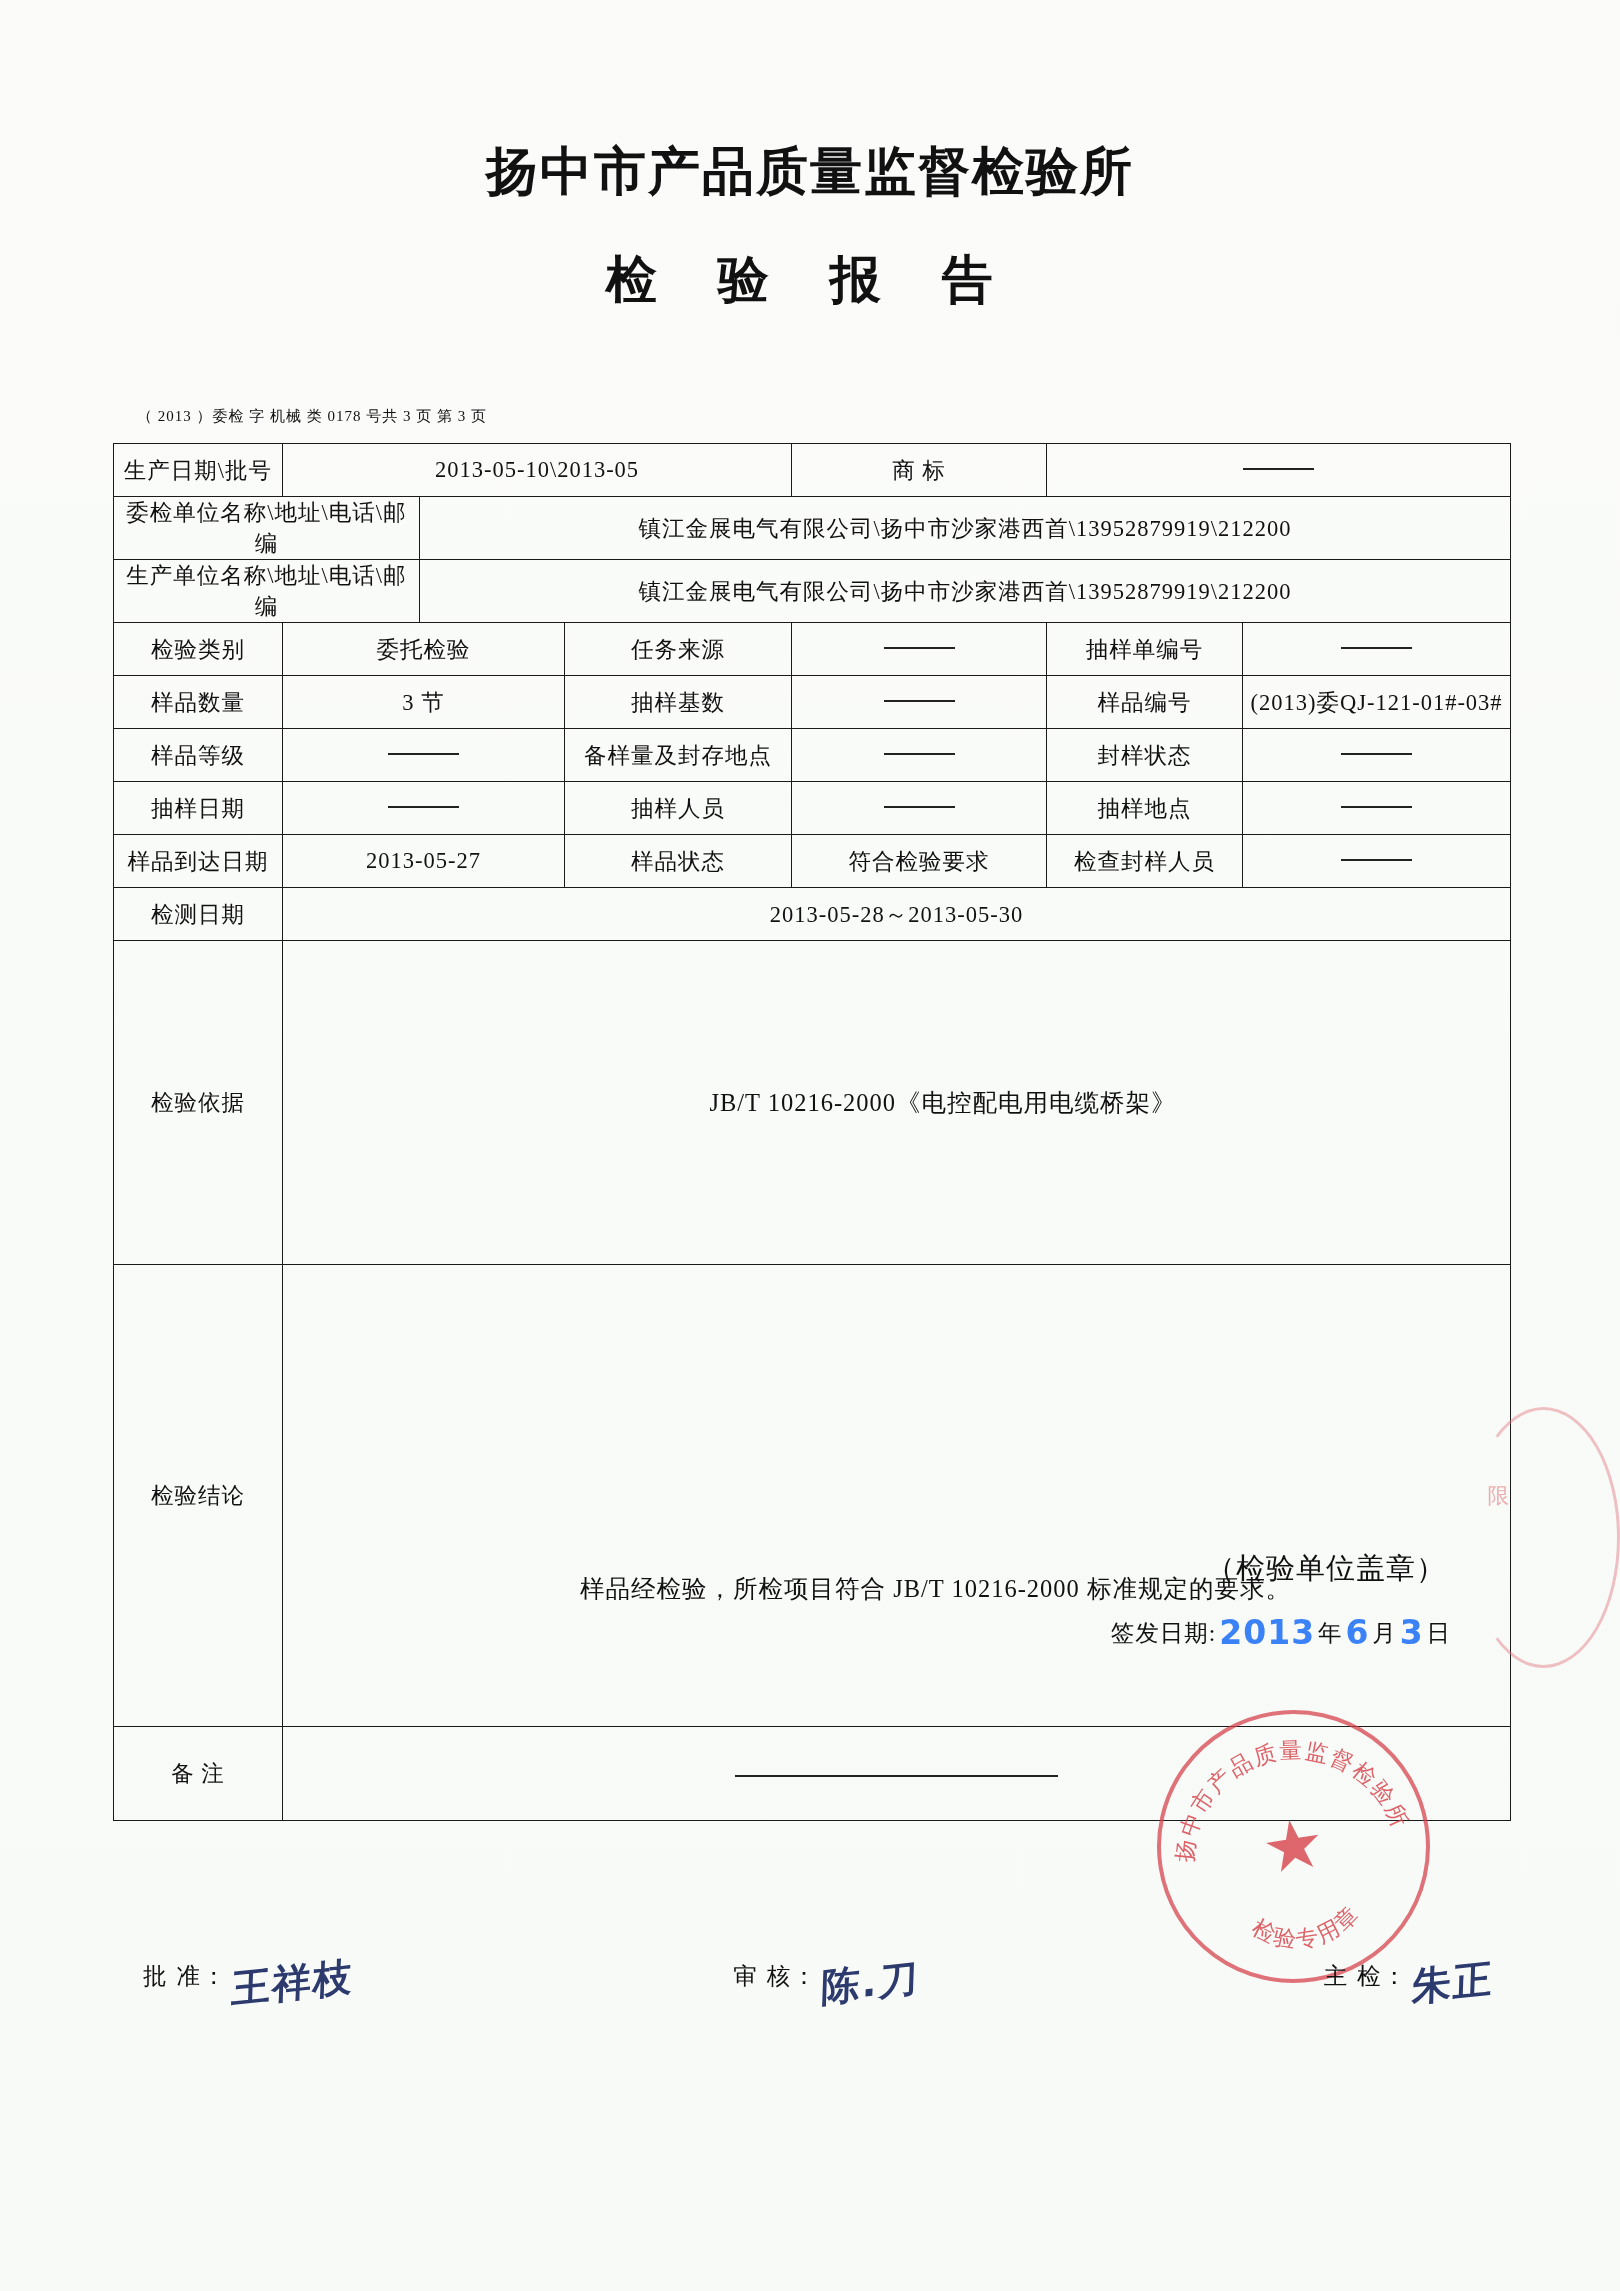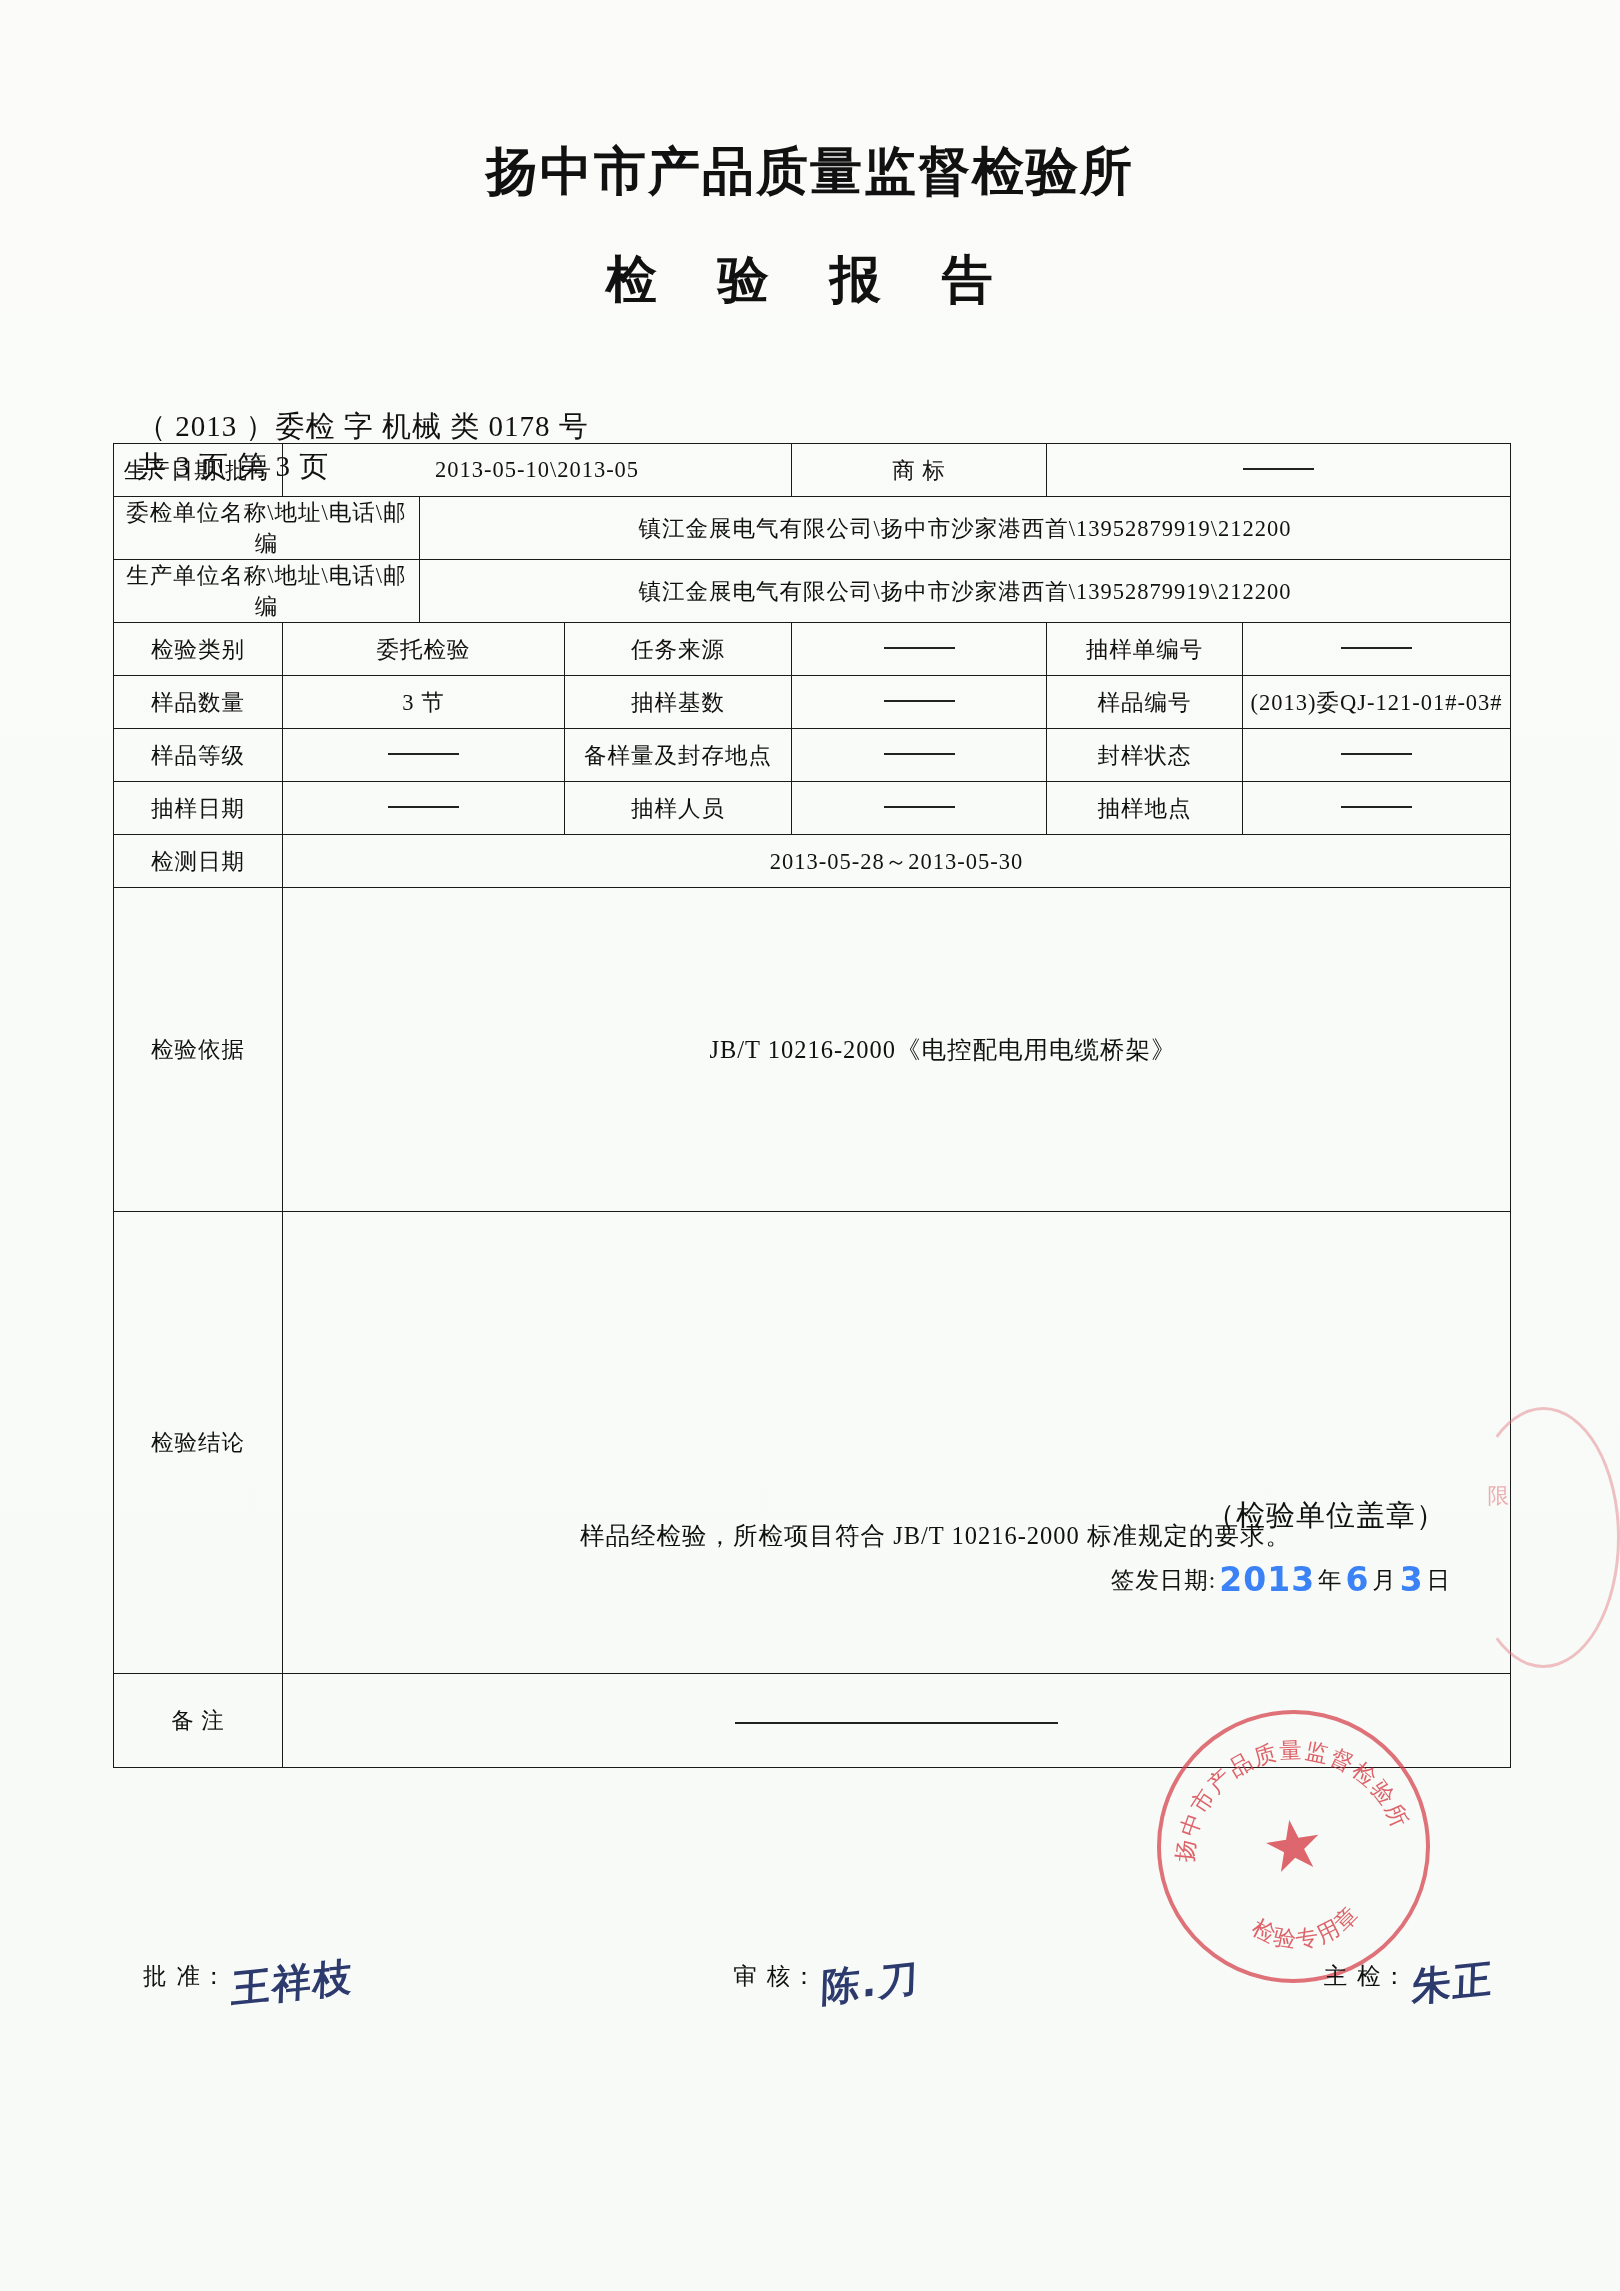--- a/index.html
+++ b/index.html
@@ -56,23 +56,22 @@
     font-family: "DejaVu Serif", "Liberation Serif", serif;
   }
 
   .meta-row {
     position: absolute;
     top: 407px;
     left: 137px;
     width: 1348px;
     display: flex;
     justify-content: flex-start;
-    font-size: 29px;
-    letter-spacing: 1px;
-    flex-direction: column;
+    font-size: 15px;
+    letter-spacing: 1px;
   }
   .meta-left { white-space: pre; }
   .meta-right { white-space: pre; padding-right: 69px; }
 
   table.report {
     position: absolute;
     top: 443px;
     left: 113px;
     width: 1397px;
     border-collapse: collapse;
@@ -294,20 +293,28 @@
           <td><span class="dash"></span></td>
           <td>封样状态</td>
           <td><span class="dash"></span></td>
         </tr>
         <tr>
           <td>抽样日期</td>
           <td colspan="2"><span class="dash"></span></td>
           <td>抽样人员</td>
           <td><span class="dash"></span></td>
           <td>抽样地点</td>
+          <td><span class="dash"></span></td>
+        </tr>
+        <tr>
+          <td class="lbl-tight">样品到达日期</td>
+          <td colspan="2">2013-05-27</td>
+          <td>样品状态</td>
+          <td>符合检验要求</td>
+          <td>检查封样人员</td>
           <td><span class="dash"></span></td>
         </tr>
         <tr>
           <td>检测日期</td>
           <td colspan="6">2013-05-28～2013-05-30</td>
         </tr>
         <tr>
           <td>检验依据</td>
           <td colspan="6" class="big-cell">
             <div class="inner">JB/T   10216-2000《电控配电用电缆桥架》</div>

